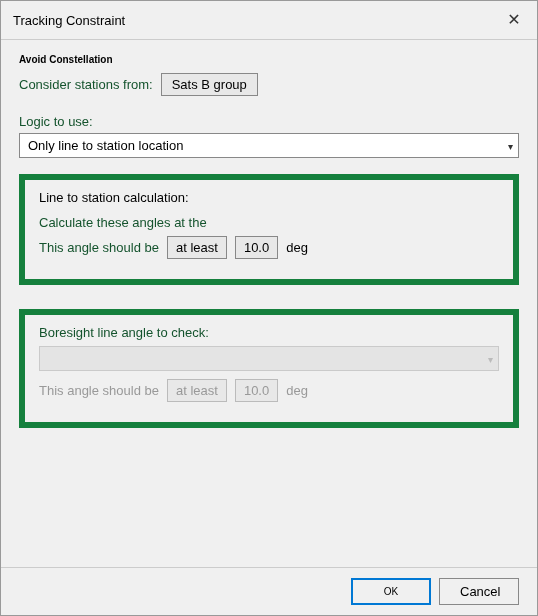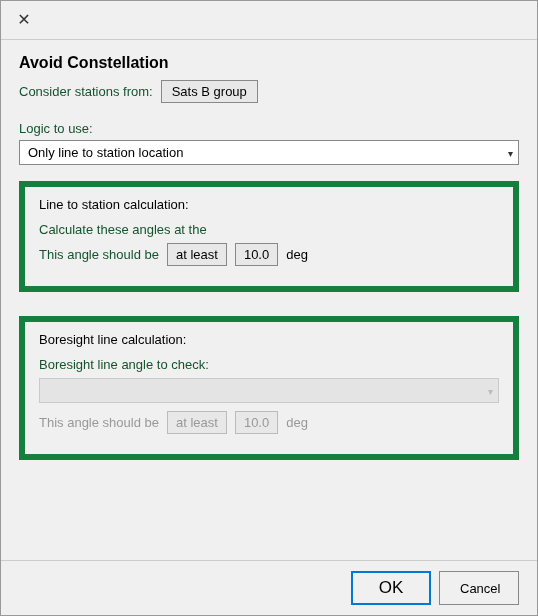--- a/index.html
+++ b/index.html
@@ -59,21 +59,21 @@
 
     .content {
       padding: 14px 18px;
       flex: 1;
       display: flex;
       flex-direction: column;
       gap: 12px;
     }
 
     .section-title {
-      font-size: 16px;
+      font-size: 10px;
       font-weight: bold;
       margin-bottom: 8px;
     }
 
     .form-row {
       display: flex;
       align-items: center;
       gap: 8px;
       margin-bottom: 6px;
     }
@@ -178,40 +178,41 @@
       gap: 8px;
       margin-top: auto;
     }
 
     .btn-ok {
       width: 80px;
       padding: 5px 12px;
       border: 2px solid #0078d4;
       background: #f0f0f0;
       cursor: pointer;
-      font-size: 17px;
+      font-size: 10px;
       color: #000;
     }
 
     .btn-cancel {
       width: 80px;
       padding: 5px 20px;
       border: 1px solid #888;
       background: #f0f0f0;
       cursor: pointer;
       font-size: 13px;
       color: #000;
     }
   </style>
 </head>
 <body>
 
 <div class="dialog">
 
   <div class="title-bar">
+    <span class="title-text">Tracking Constraint</span>
     <button class="close-btn">✕</button>
   </div>
 
   <div class="content">
 
     <div>
       <div class="section-title">Avoid Constellation</div>
 
       <div class="form-row">
         <span class="label">Consider stations from:</span>
@@ -236,21 +237,20 @@
 
       <div class="form-row">
         <span class="label">This angle should be</span>
         <span class="inline-box">at least</span>
         <span class="inline-box">10.0</span>
         <span class="deg-label">deg</span>
       </div>
     </div>
 
     <div class="grouped-section">
-      <div class="grouped-title">Boresight line calculation:</div>
 
       <div style="margin-bottom:8px;">
         <div class="label" style="margin-bottom:6px;">Boresight line angle to check:</div>
         <div class="dropdown-container">
           <select class="dropdown-disabled" disabled="">
             <option></option>
           </select>
           <span class="dropdown-arrow" style="color:#bbb;">▾</span>
         </div>
       </div>

